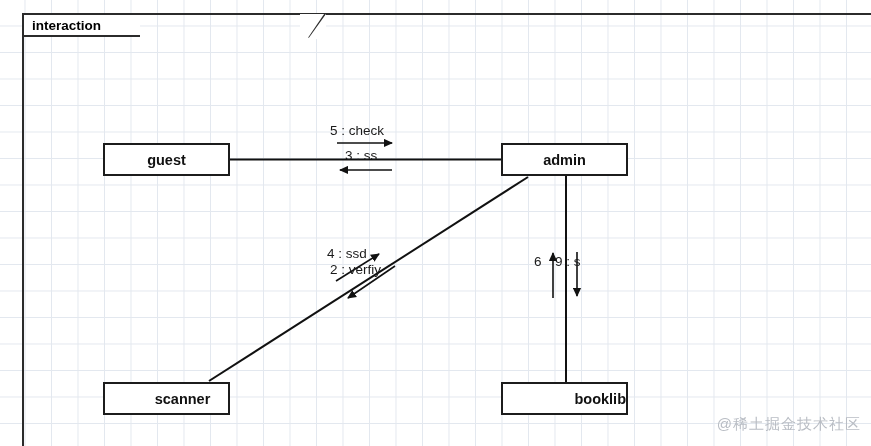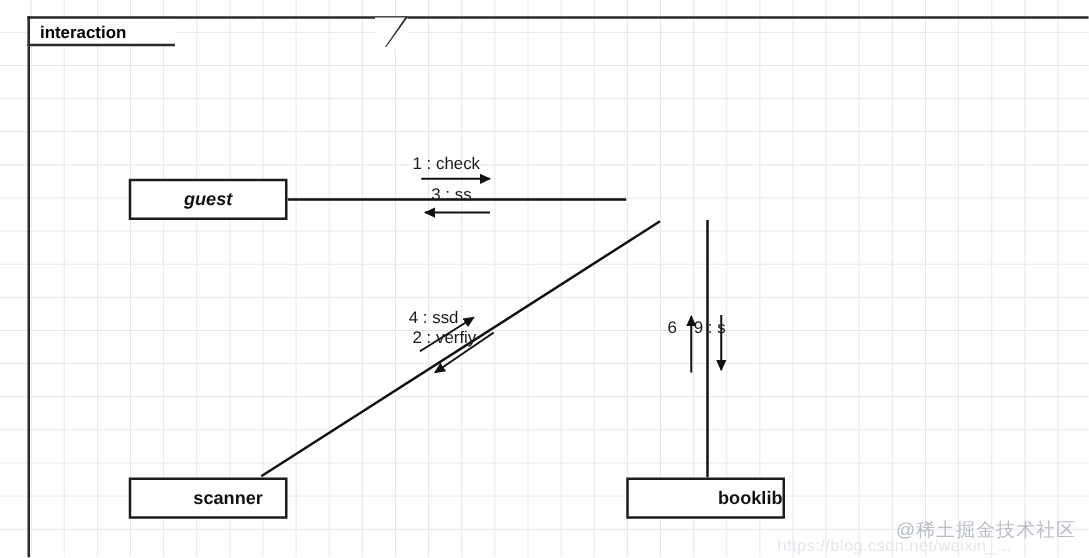--- a/index.html
+++ b/index.html
@@ -72,21 +72,21 @@
     background: #ffffff;
     border: 2px solid #1c1c1c;
     display: flex;
     align-items: center;
     justify-content: center;
     font-size: 14.5px;
     font-weight: bold;
     color: #111;
     z-index: 5;
   }
-  #node-guest   { left: 103px; top: 143px; width: 127px; height: 33px; font-style: italic; }
+  #node-guest   { left: 103px; top: 143px; width: 127px; height: 33px; }
   #node-admin   { left: 501px; top: 143px; width: 127px; height: 33px; }
   #node-scanner { left: 103px; top: 382px; width: 127px; height: 33px; padding-left: 32px; }
   #node-booklib { left: 501px; top: 382px; width: 127px; height: 33px; justify-content: flex-end; }
 
   
   #links {
     position: absolute;
     left: 0; top: 0;
     width: 871px; height: 446px;
     z-index: 2;
@@ -169,30 +169,32 @@
     <line x1="395" y1="266" x2="348" y2="298" stroke="#111111" stroke-width="1.6" marker-end="url(#ah)"></line>
 
     <line x1="553" y1="298" x2="553" y2="253" stroke="#111111" stroke-width="1.6" marker-end="url(#ah)"></line>
 
     <line x1="577" y1="252" x2="577" y2="296" stroke="#111111" stroke-width="1.6" marker-end="url(#ah)"></line>
   </svg>
 
   <div class="node" id="node-guest">
     <span>guest</span>
   </div>
+  <div class="node" id="node-admin">
+    <span>admin</span>
+  </div>
   <div class="node" id="node-scanner">
     <span>scanner</span>
   </div>
   <div class="node" id="node-booklib">
     <span>booklib</span>
   </div>
 
-  <div class="msg-label" id="label-1">1 : check</div>
+  <div class="msg-label" id="label-1">5 : check</div>
   <div class="msg-label" id="label-3">3 : ss</div>
   <div class="msg-label" id="label-4">4 : ssd</div>
   <div class="msg-label" id="label-2">2 : verfiy</div>
   <div class="msg-label" id="label-6">6</div>
   <div class="msg-label" id="label-5">9 : s</div>
 
-  <div class="wm-url">https://blog.csdn.net/weixin_...</div>
   <div class="wm-cn">@稀土掘金技术社区</div>
 
 </div>
 
 </body></html>

